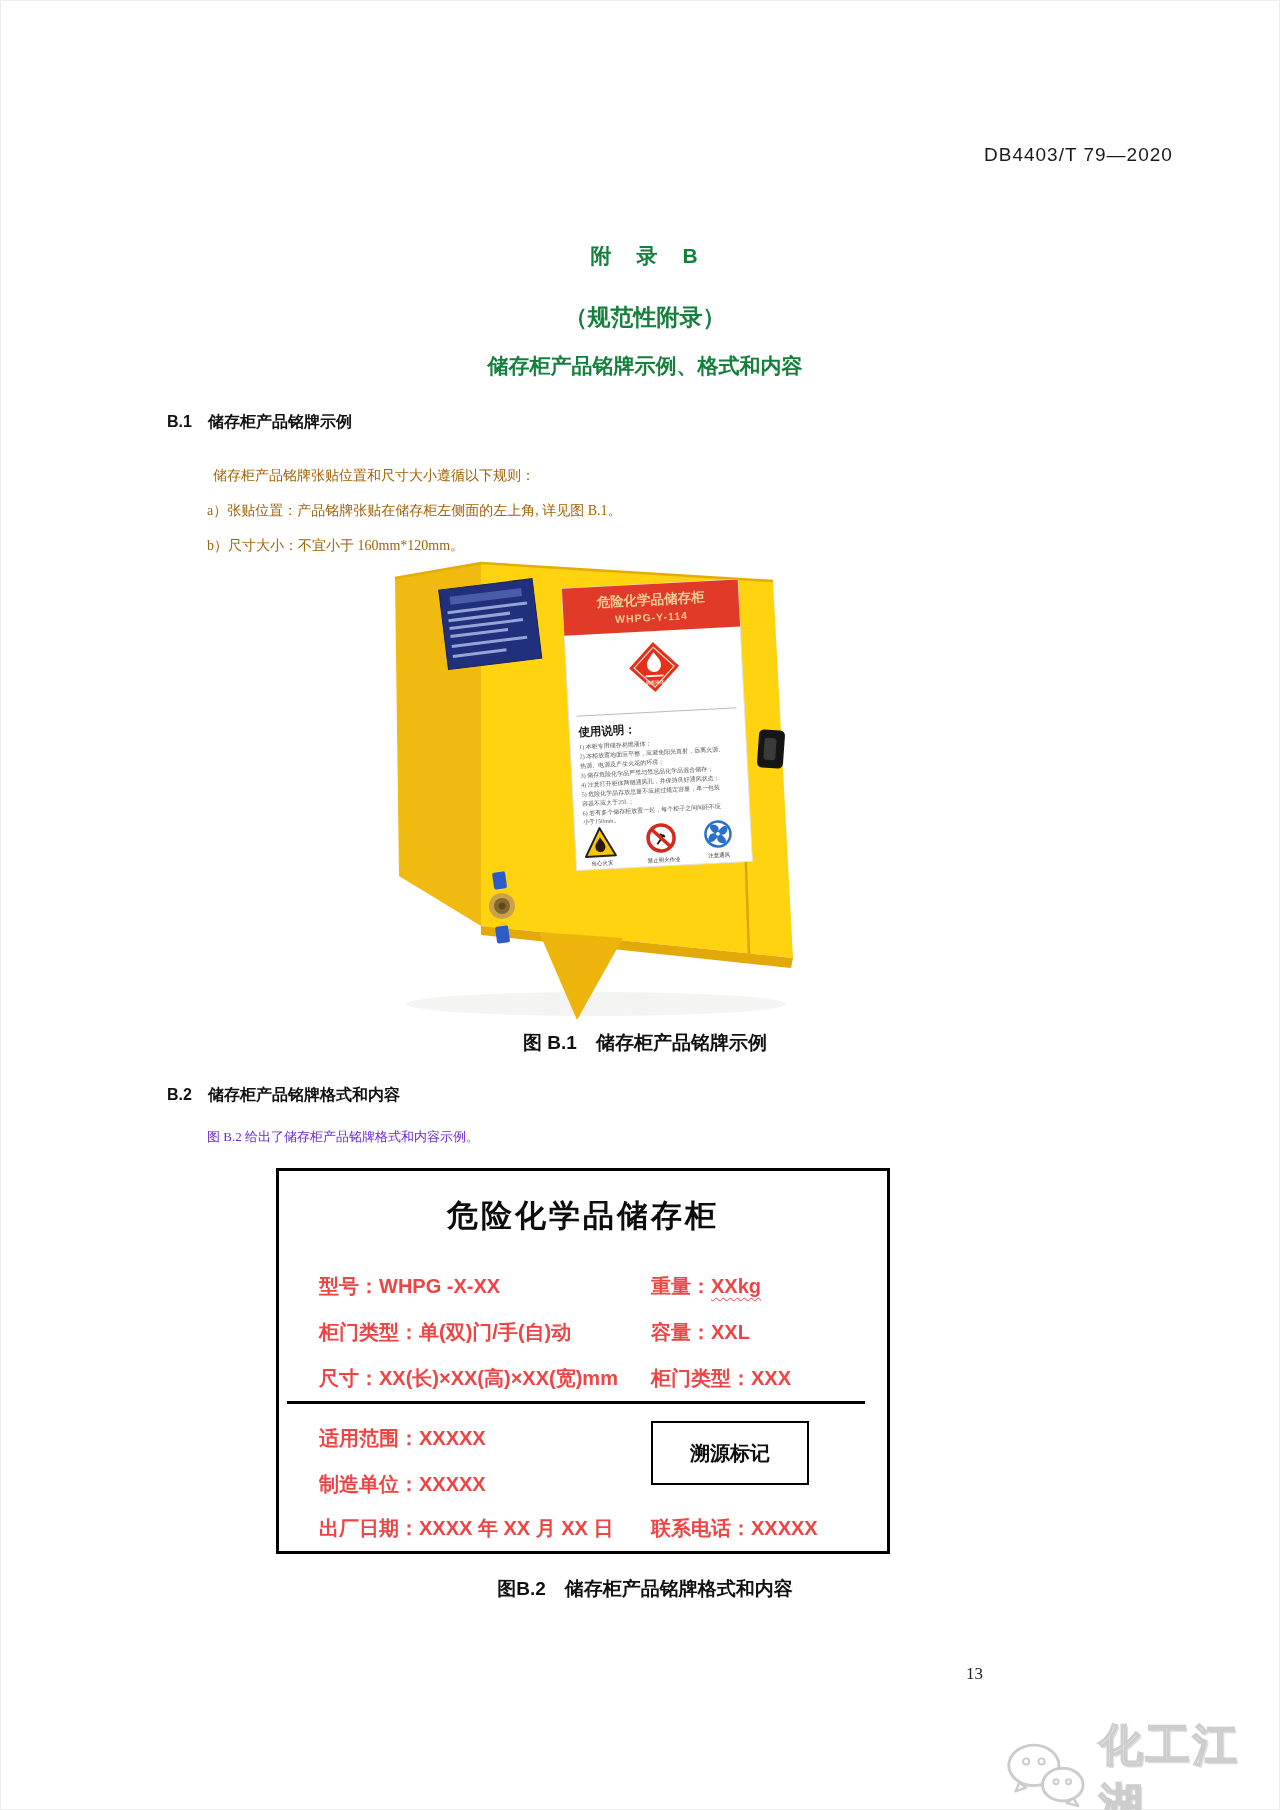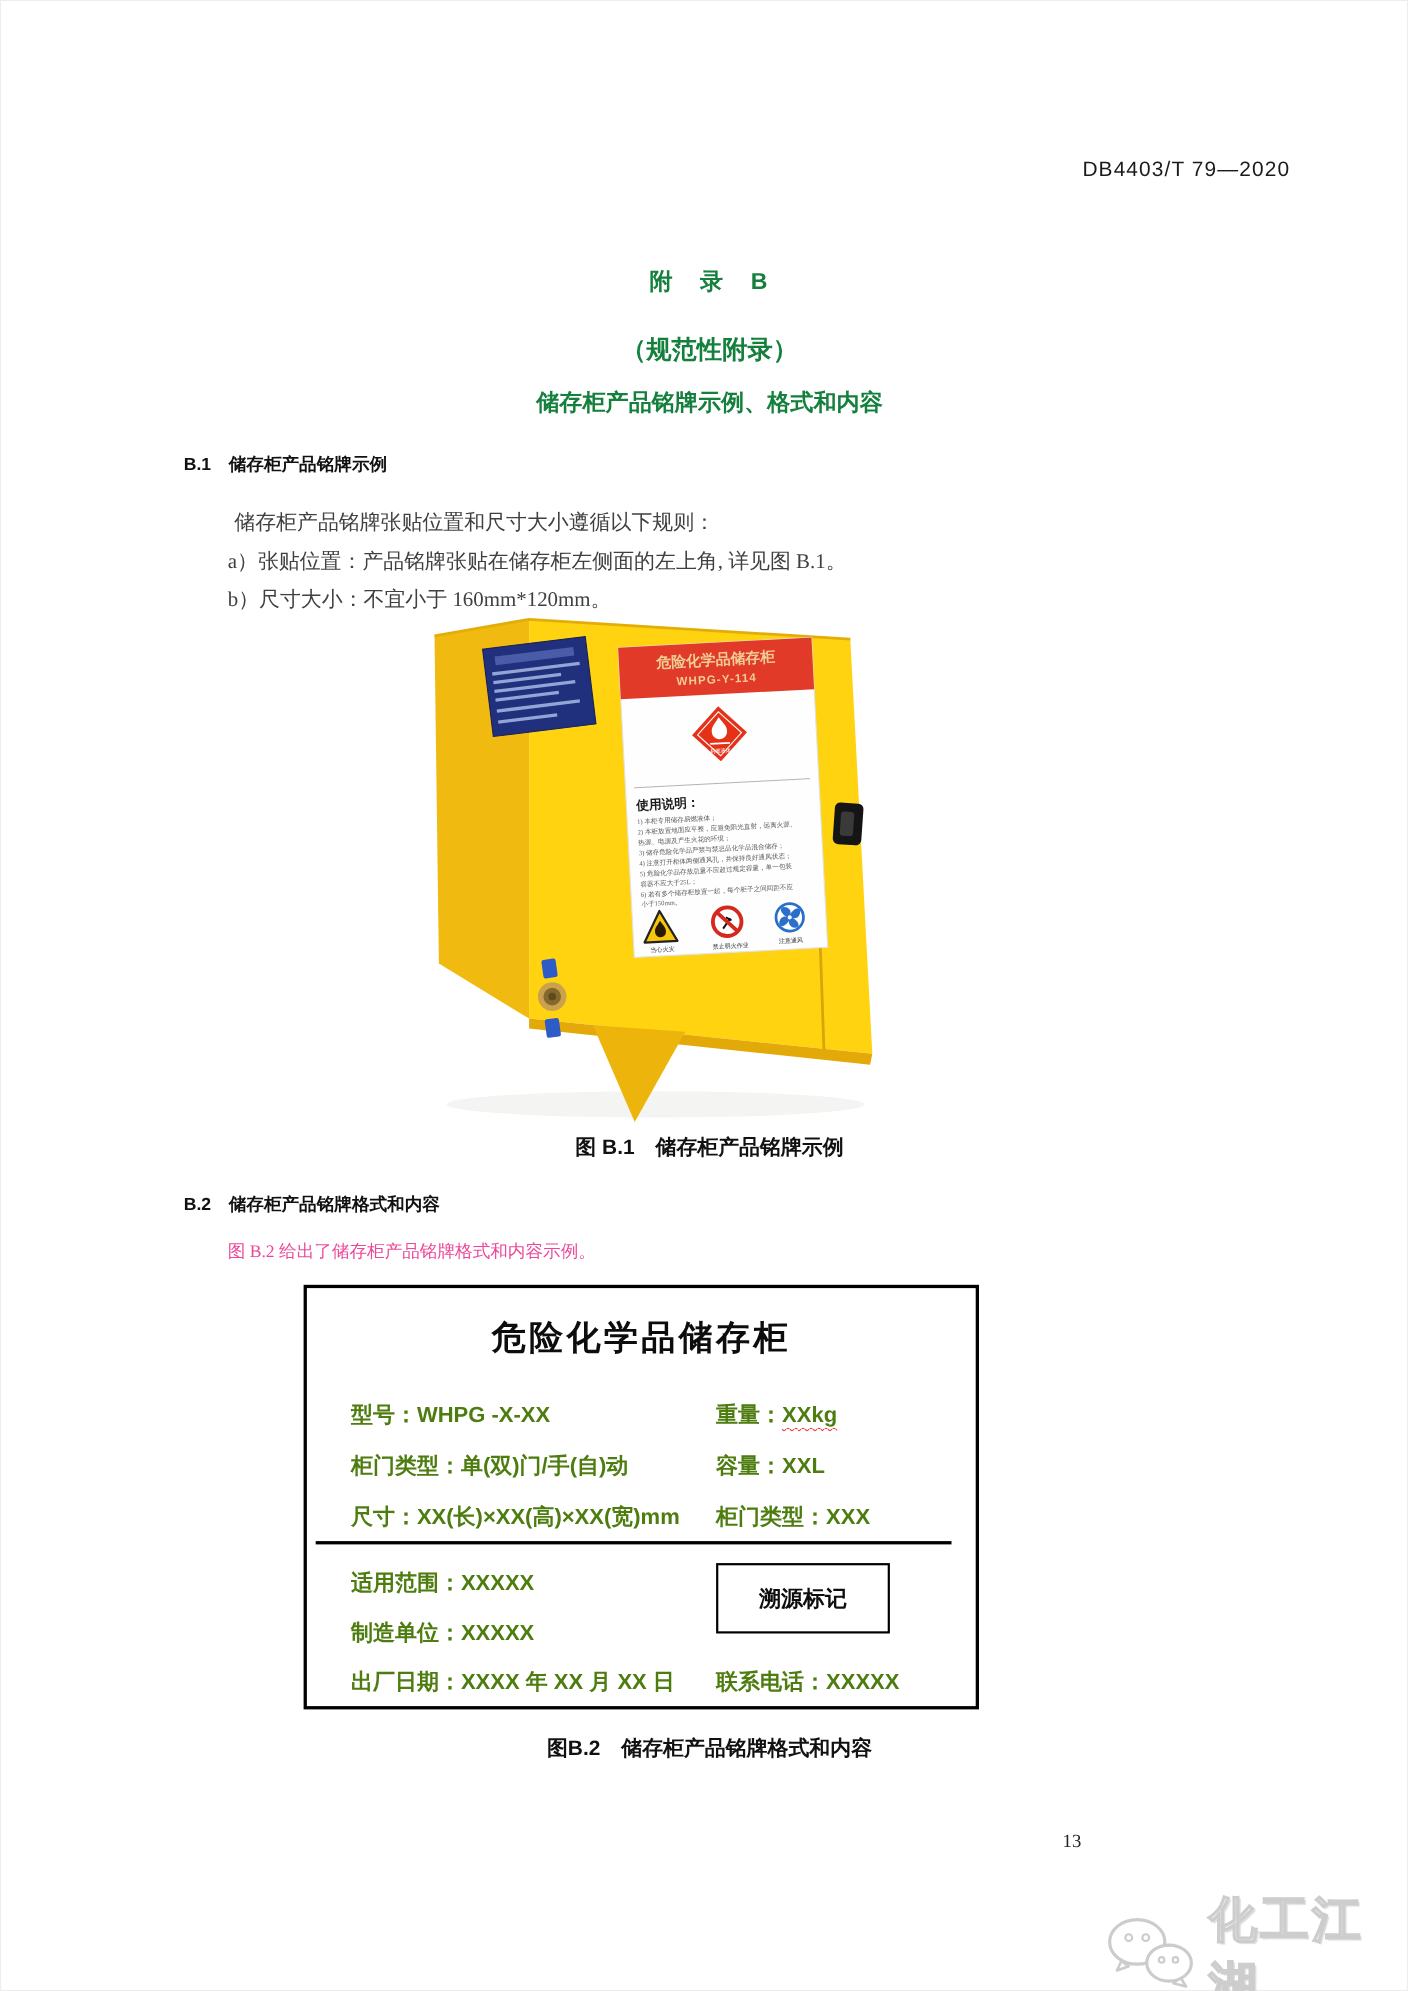--- a/index.html
+++ b/index.html
@@ -16,40 +16,40 @@
     font-family:"Liberation Sans", sans-serif;font-weight:700;color:#15803d;}
   .t1{font-size:21px;letter-spacing:2px;}
   .t2{font-size:23px;margin-top:32px;}
   .t3{font-size:21px;margin-top:19px;}
   .h-sec{
     position:absolute;left:167px;
     font-family:"Liberation Sans", sans-serif;font-weight:700;font-size:16px;color:#111;white-space:pre;
   }
   .h-b1{top:412px;}
   .h-b2{top:1085px;}
-  .para{position:absolute;left:167px;top:458px;width:890px;font-size:19px;line-height:35px;color:#404040;}
+  .para{position:absolute;left:167px;top:458px;width:890px;font-size:14px;line-height:35px;color:#a16207;}
   .para .indent1{padding-left:46px;}
   .para .indent2{padding-left:40px;}
-  .b2-intro{position:absolute;left:207px;top:1128px;font-size:16px;color:#ec4899;}
+  .b2-intro{position:absolute;left:207px;top:1128px;font-size:13px;color:#6d28d9;}
   .figure-caption{
     position:absolute;left:160px;width:970px;text-align:center;
     font-family:"Liberation Sans", sans-serif;font-weight:700;font-size:19px;color:#111;white-space:pre;
   }
   .cap-b1{top:1030px;}
   .cap-b2{top:1576px;}
   .cabinet-wrap{position:absolute;left:381px;top:554px;width:430px;height:470px;}
   
   .nameplate{
     position:absolute;left:276px;top:1168px;width:608px;height:380px;
     border:3px solid #000;background:#fff;
     font-family:"Liberation Sans", sans-serif;
   }
   .np-title{position:absolute;left:0;top:24px;width:100%;text-align:center;
     font-size:31px;font-weight:700;letter-spacing:3px;color:#0d0d0d;}
-  .np-row{position:absolute;font-size:20px;font-weight:600;color:#4d7c0f;white-space:nowrap;}
+  .np-row{position:absolute;font-size:20px;font-weight:600;color:#ef4444;white-space:nowrap;}
   .np-l{left:40px;}
   .np-r{left:372px;}
   .r1{top:102px;} .r2{top:148px;} .r3{top:194px;}
   .r4{top:254px;} .r5{top:300px;} .r6{top:344px;}
   .np-sep{position:absolute;left:8px;top:230px;width:578px;height:3px;background:#000;}
   .np-trace{
     position:absolute;left:372px;top:250px;width:154px;height:60px;border:2.5px solid #000;
     display:flex;align-items:center;justify-content:center;font-size:20px;font-weight:600;color:#0d0d0d;
   }
   .wavy{

